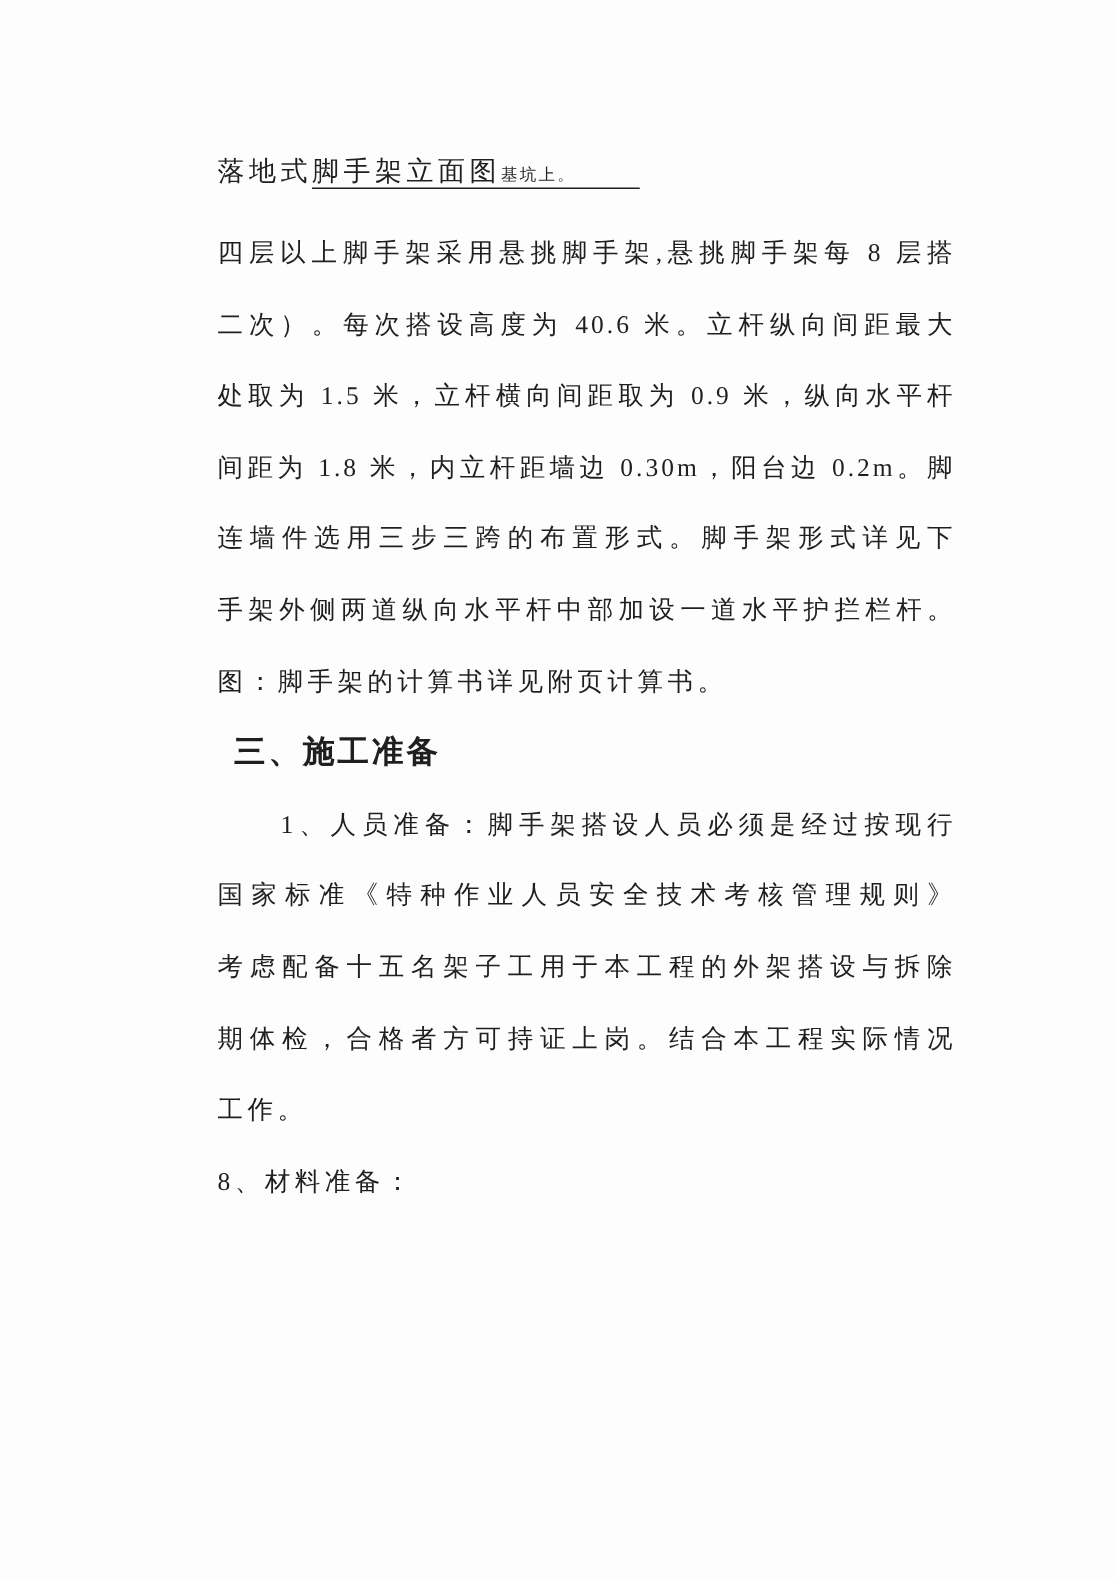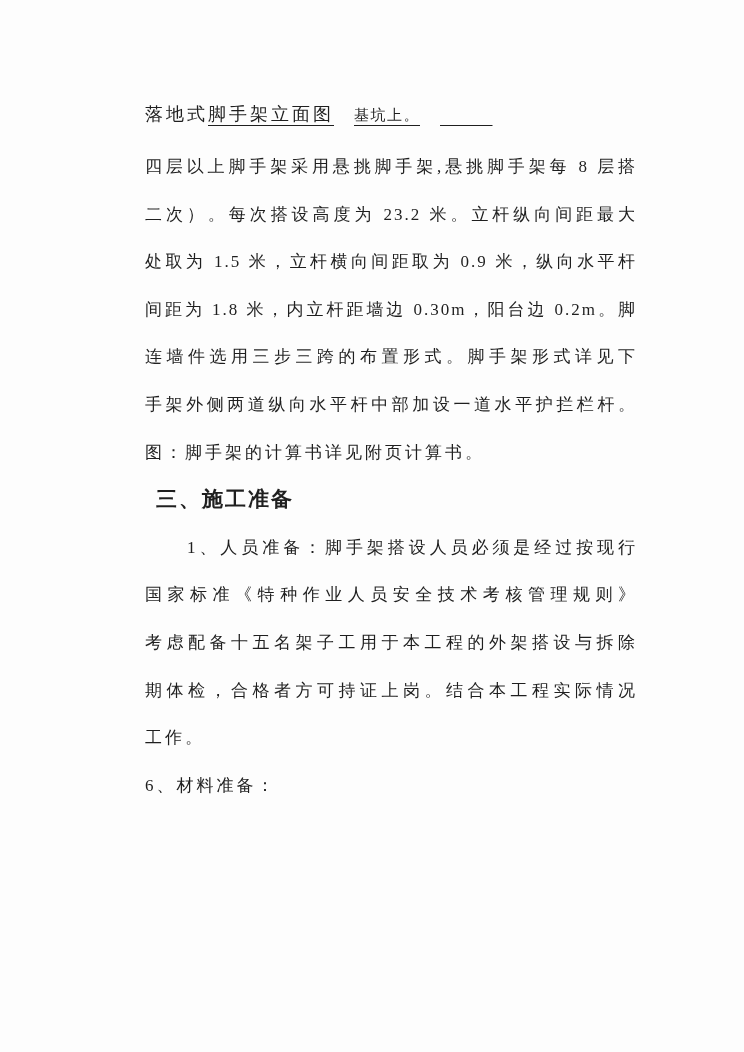--- a/index.html
+++ b/index.html
@@ -4,21 +4,21 @@
 <style>
   html,body{margin:0;padding:0;background:#e8e8e8;}
   .page{
     width:744px;height:1052px;position:relative;background:#fdfdfd;
     font-family:"Liberation Serif","DejaVu Serif",serif;color:#1f1f1f;
     overflow:hidden;margin:0 auto;
   }
   .content{position:absolute;left:145px;top:94px;width:492px;}
   .title{font-size:18px;line-height:40px;letter-spacing:3px;margin-bottom:8px;white-space:nowrap;}
   .title .u{text-decoration:underline;text-underline-offset:5px;text-decoration-thickness:1.4px;}
-  .title .small{font-size:15px;letter-spacing:1.5px;margin-left:20px;}
+  .title .small{font-size:11px;letter-spacing:1.5px;}
   .bline{
     font-size:17px;line-height:47.6px;height:47.6px;overflow:hidden;
     letter-spacing:2px;text-align:justify;text-align-last:justify;
   }
   .bline.lastline{text-align-last:left;letter-spacing:3px;}
   .indent1{text-indent:42px;}
   .heading{
     font-weight:bold;font-size:21px;letter-spacing:2px;
     text-align-last:left;
     margin-left:11px;
@@ -27,31 +27,31 @@
 </head>
 <body>
 
 <div class="page">
   <div class="content">
 
     <div class="title"><span>落地式</span><span class="u"><span>脚手架立面图</span><span class="small">基坑上。</span><span class="small">&nbsp;&nbsp;&nbsp;&nbsp;&nbsp;&nbsp;&nbsp;&nbsp;&nbsp;&nbsp;</span></span>
     </div>
 
     <div class="bline">四层以上脚手架采用悬挑脚手架,悬挑脚手架每 8 层搭</div>
-    <div class="bline">二次）。每次搭设高度为 23.2 米。立杆纵向间距最大</div>
+    <div class="bline">二次）。每次搭设高度为 40.6 米。立杆纵向间距最大</div>
     <div class="bline">处取为 1.5 米，立杆横向间距取为 0.9 米，纵向水平杆</div>
     <div class="bline">间距为 1.8 米，内立杆距墙边 0.30m，阳台边 0.2m。脚</div>
     <div class="bline">连墙件选用三步三跨的布置形式。脚手架形式详见下</div>
     <div class="bline">手架外侧两道纵向水平杆中部加设一道水平护拦栏杆。</div>
     <div class="bline lastline">图：脚手架的计算书详见附页计算书。</div>
 
     <div class="bline heading">三、施工准备</div>
 
     <div class="bline indent1">1、人员准备：脚手架搭设人员必须是经过按现行</div>
     <div class="bline">国家标准《特种作业人员安全技术考核管理规则》</div>
     <div class="bline">考虑配备十五名架子工用于本工程的外架搭设与拆除</div>
     <div class="bline">期体检，合格者方可持证上岗。结合本工程实际情况</div>
     <div class="bline lastline">工作。</div>
 
-    <div class="bline lastline">6、材料准备：</div>
+    <div class="bline lastline">8、材料准备：</div>
 
   </div>
 </div>
 
 </body></html>

